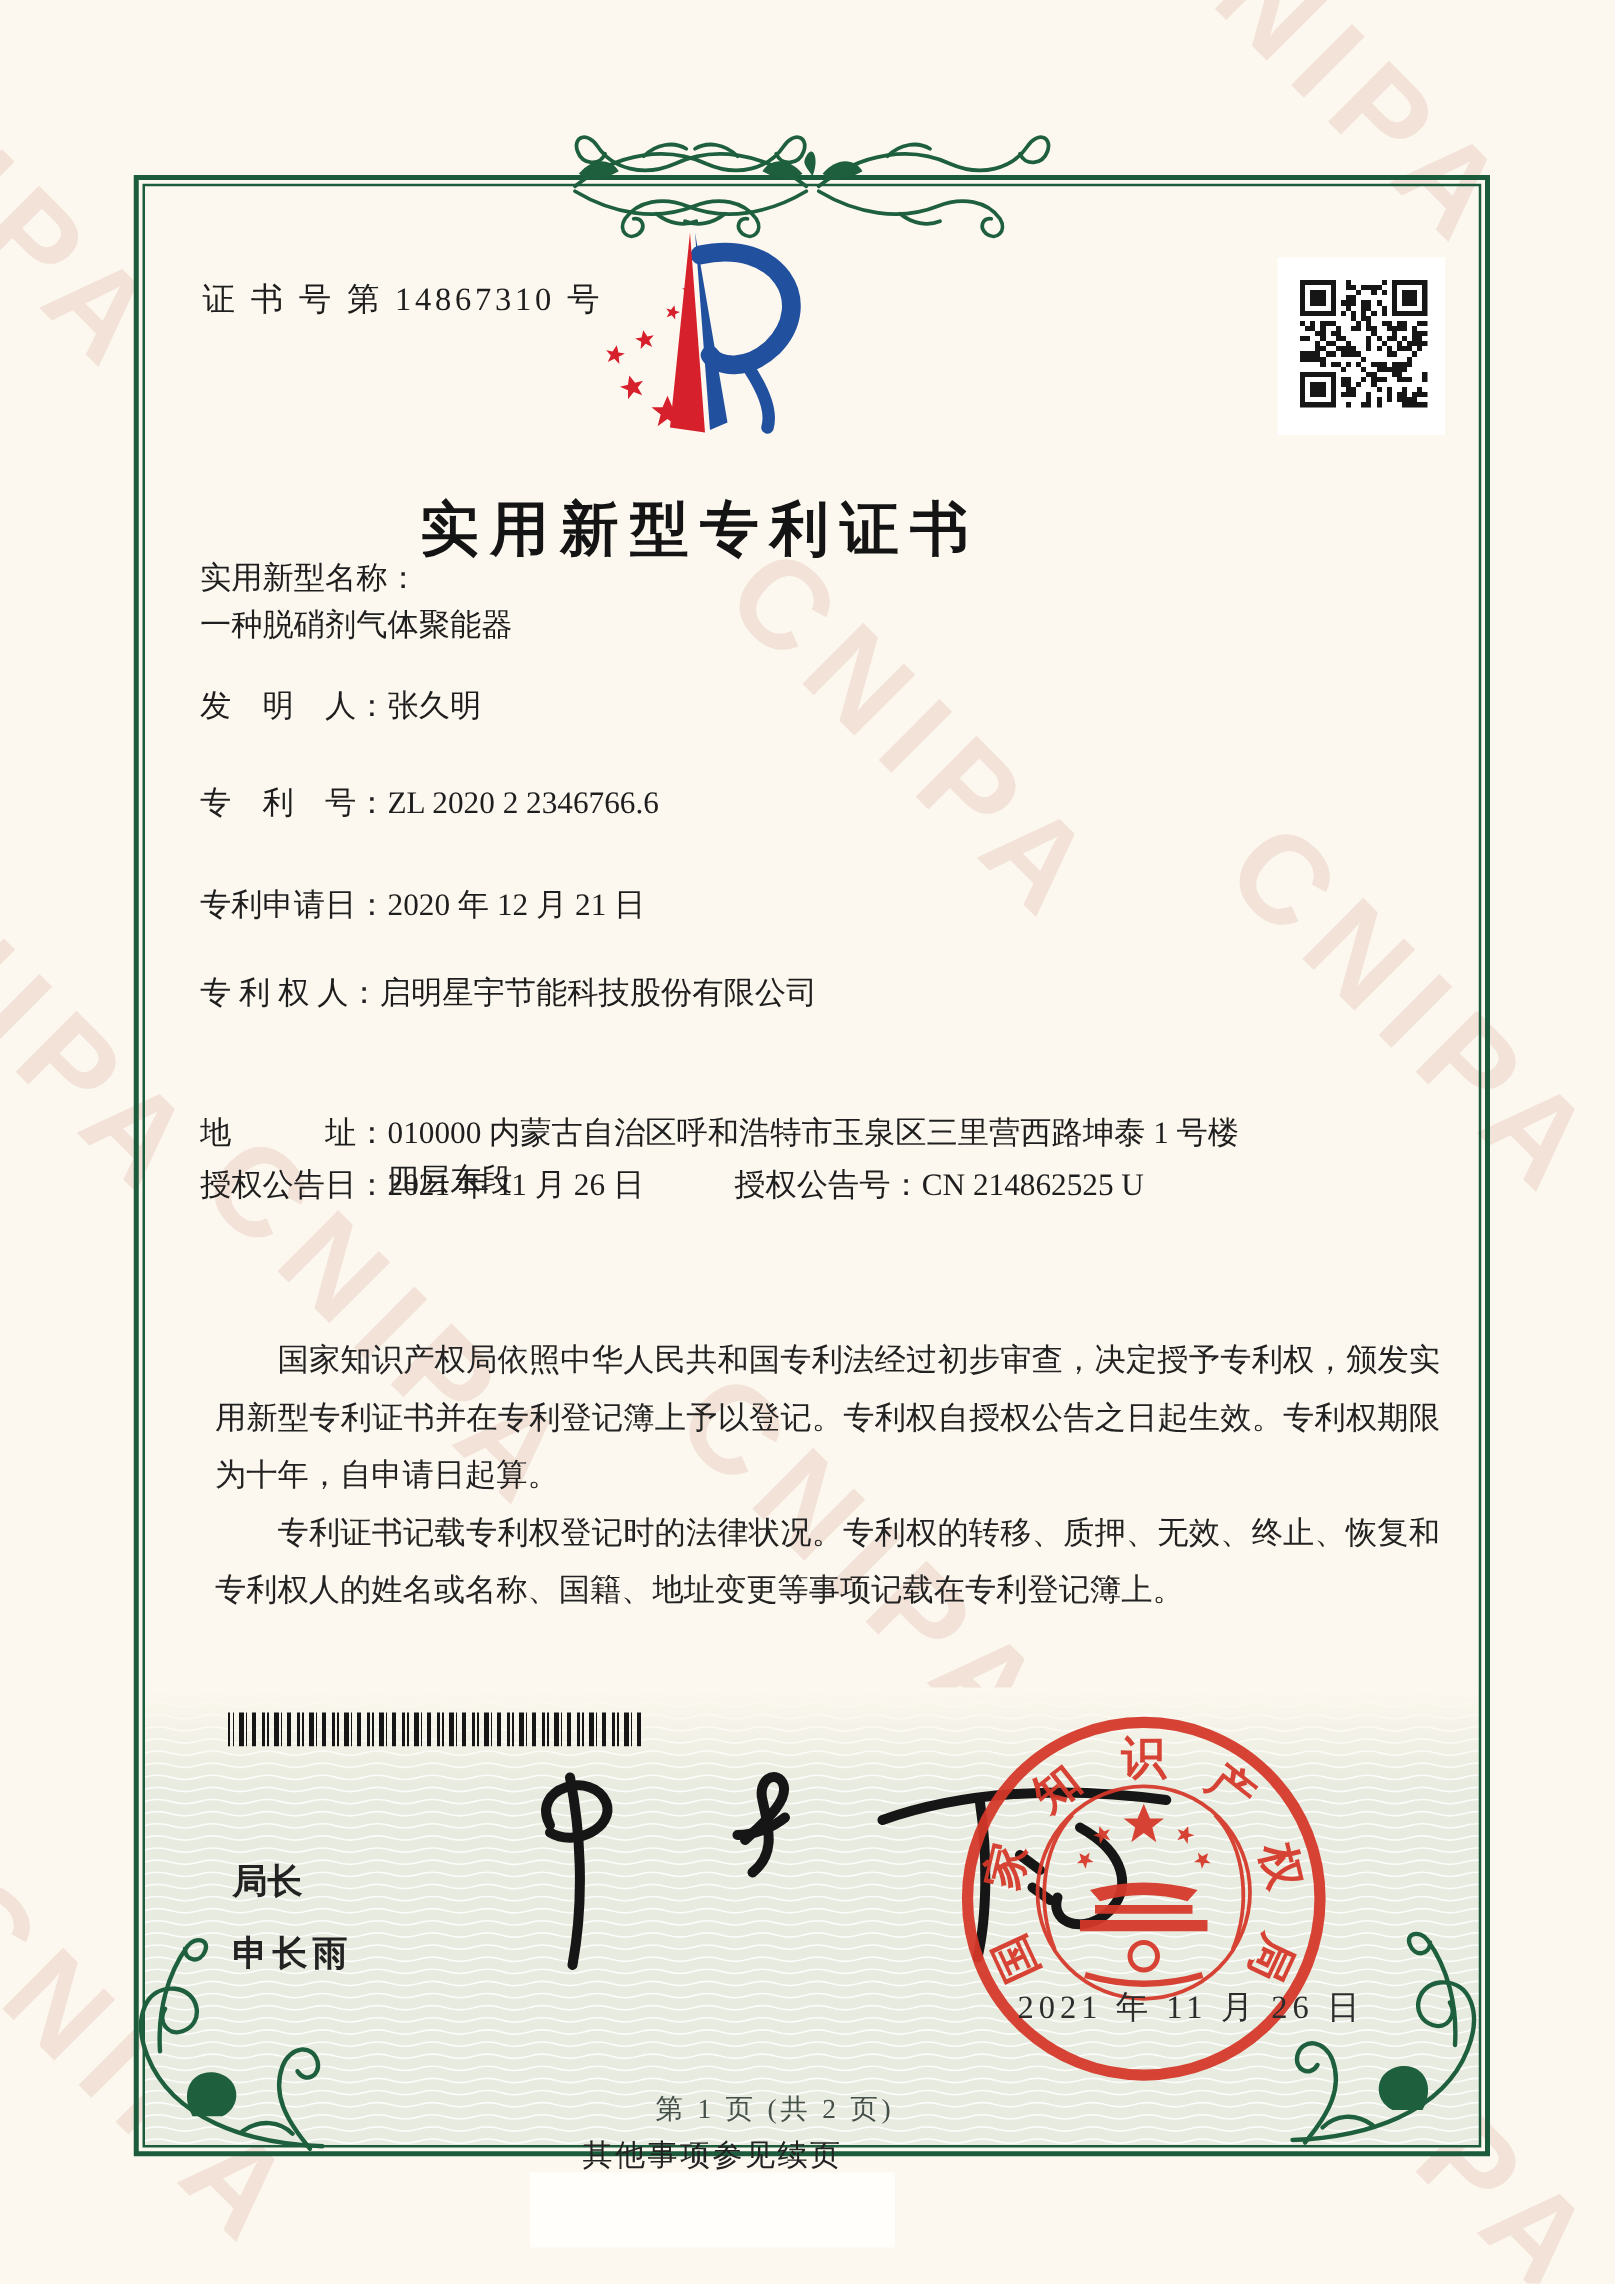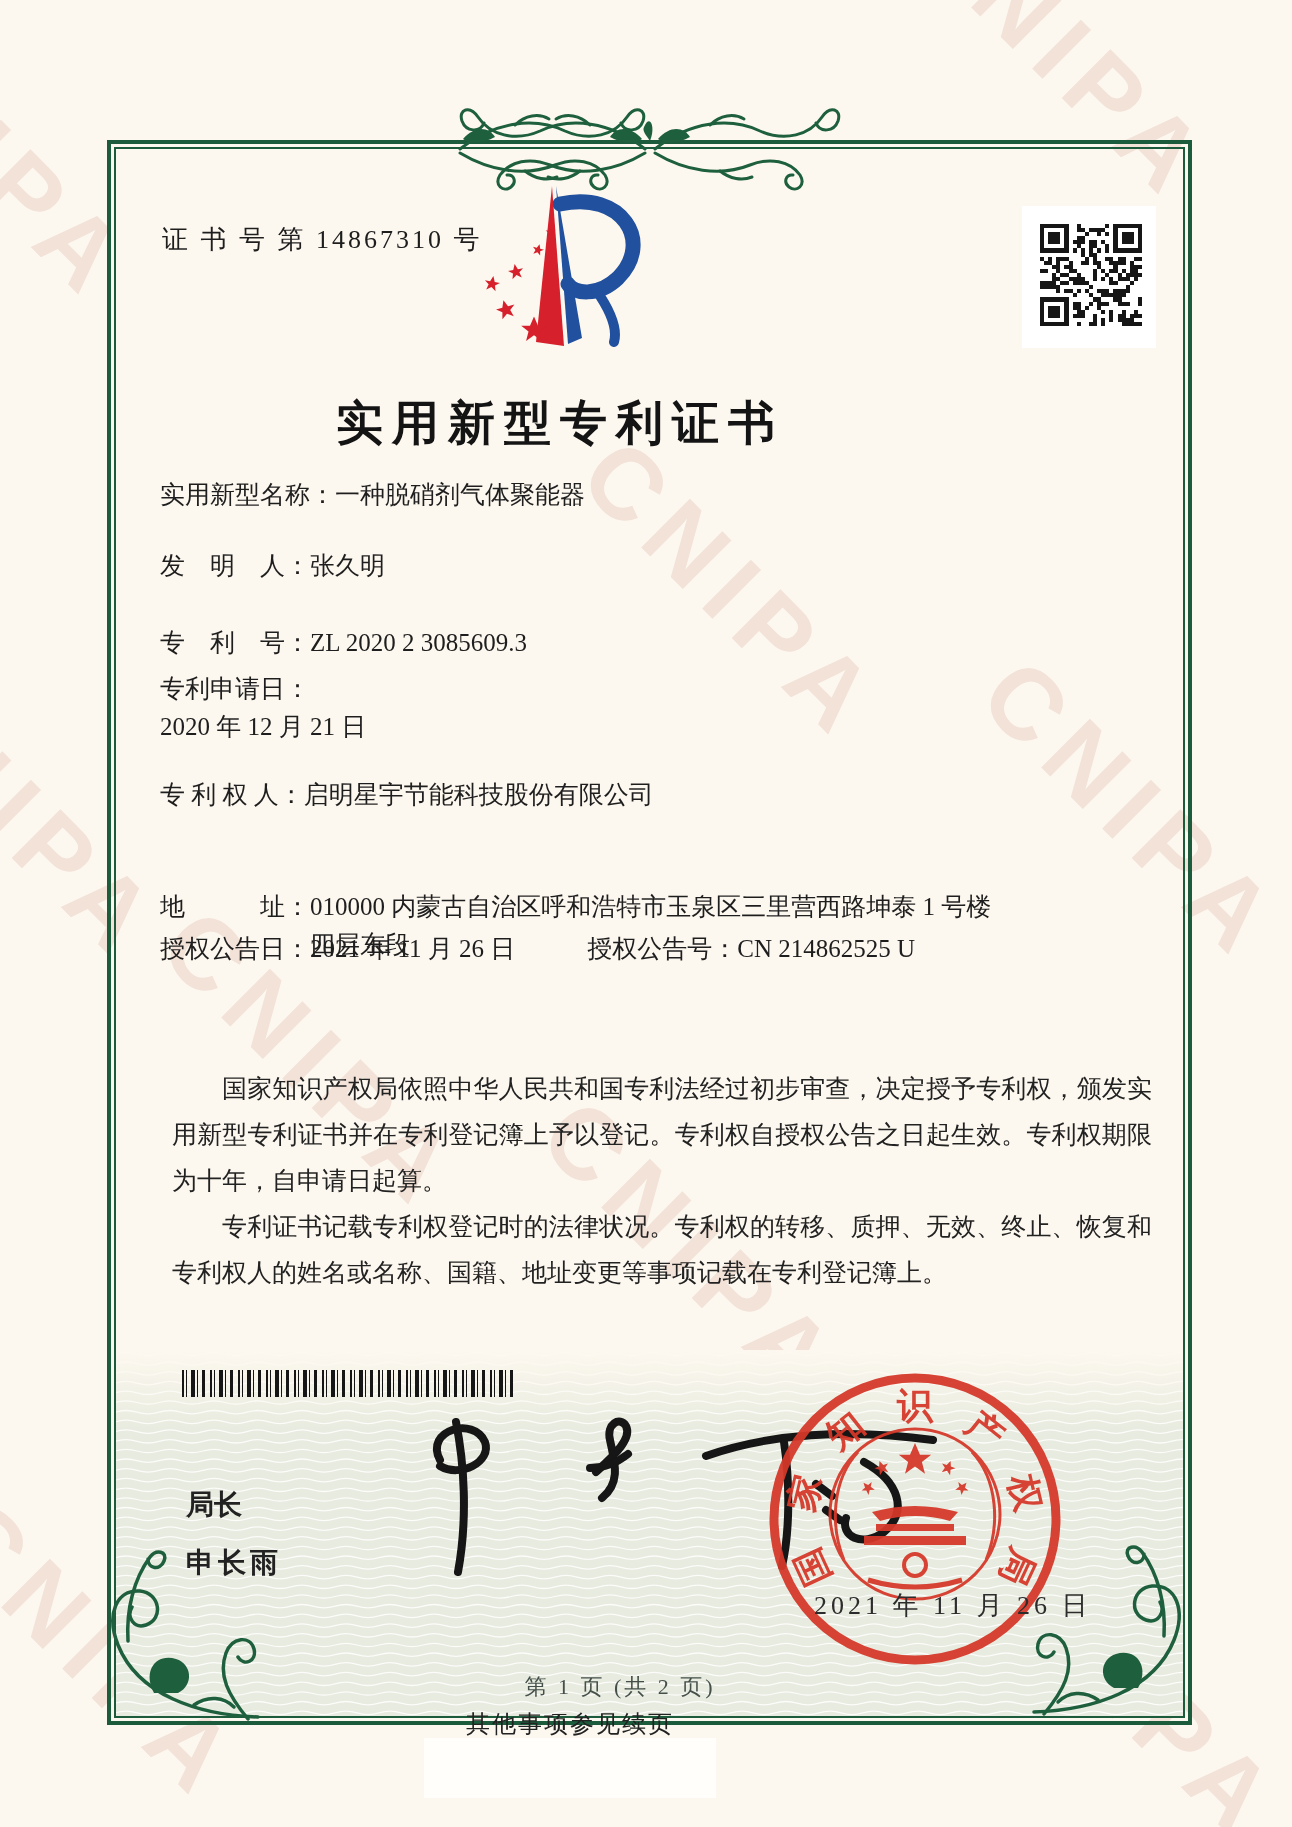--- a/index.html
+++ b/index.html
@@ -29,21 +29,21 @@
   .qr-box{position:absolute;left:1022px;top:206px;width:134px;height:142px;background:#ffffff;z-index:4;}
   .qr{position:absolute;left:1040px;top:224px;width:102px;height:102px;z-index:5;}
   #qr-cells rect{fill:#161616;} #qr-cells rect.w{fill:#ffffff;}
 
   .title{position:absolute;left:205px;top:392px;width:710px;text-align:center;
          font-size:47px;font-weight:bold;letter-spacing:9px;z-index:4;color:#141414;}
 
   .row{position:absolute;left:160px;display:flex;font-size:25px;line-height:38px;z-index:4;}
   .row .lbl{white-space:pre;flex:none;}
   .row .val{white-space:pre-wrap;max-width:705px;}
-  .r0{top:476px;} .r1{top:547px;} .r2{top:624px;} .r3{top:670px;flex-direction:column;} .r4{top:776px;} .r5{top:888px;}
+  .r0{top:444px;flex-direction:column;} .r1{top:547px;} .r2{top:624px;} .r3{top:706px;} .r4{top:776px;} .r5{top:888px;}
   .grant{top:930px;width:990px;}
   .grant .pair{display:flex;white-space:pre;}
   .grant .pair.right{margin-left:72px;}
 
   .paragraphs{position:absolute;left:172px;top:1066px;width:980px;font-size:25px;line-height:46px;
               text-align:justify;z-index:4;color:#222;}
   .paragraphs p{margin:0;text-indent:2em;}
 
   .barcode{position:absolute;left:182px;top:1370px;width:332px;height:27px;z-index:4;
     background:repeating-linear-gradient(90deg,#161616 0 2px,transparent 2px 4px,#161616 4px 5px,
@@ -414,21 +414,21 @@
   <div class="row r0">
     <span class="lbl">实用新型名称：</span>
     <span class="val">一种脱硝剂气体聚能器</span>
   </div>
   <div class="row r1">
     <span class="lbl">发　明　人：</span>
     <span class="val">张久明</span>
   </div>
   <div class="row r2">
     <span class="lbl">专　利　号：</span>
-    <span class="val">ZL 2020 2 3085609.3</span>
+    <span class="val">ZL 2020 2 2346766.6</span>
   </div>
   <div class="row r3">
     <span class="lbl">专利申请日：</span>
     <span class="val">2020 年 12 月 21 日</span>
   </div>
   <div class="row r4">
     <span class="lbl">专 利 权 人：</span>
     <span class="val">启明星宇节能科技股份有限公司</span>
   </div>
   <div class="row r5">

